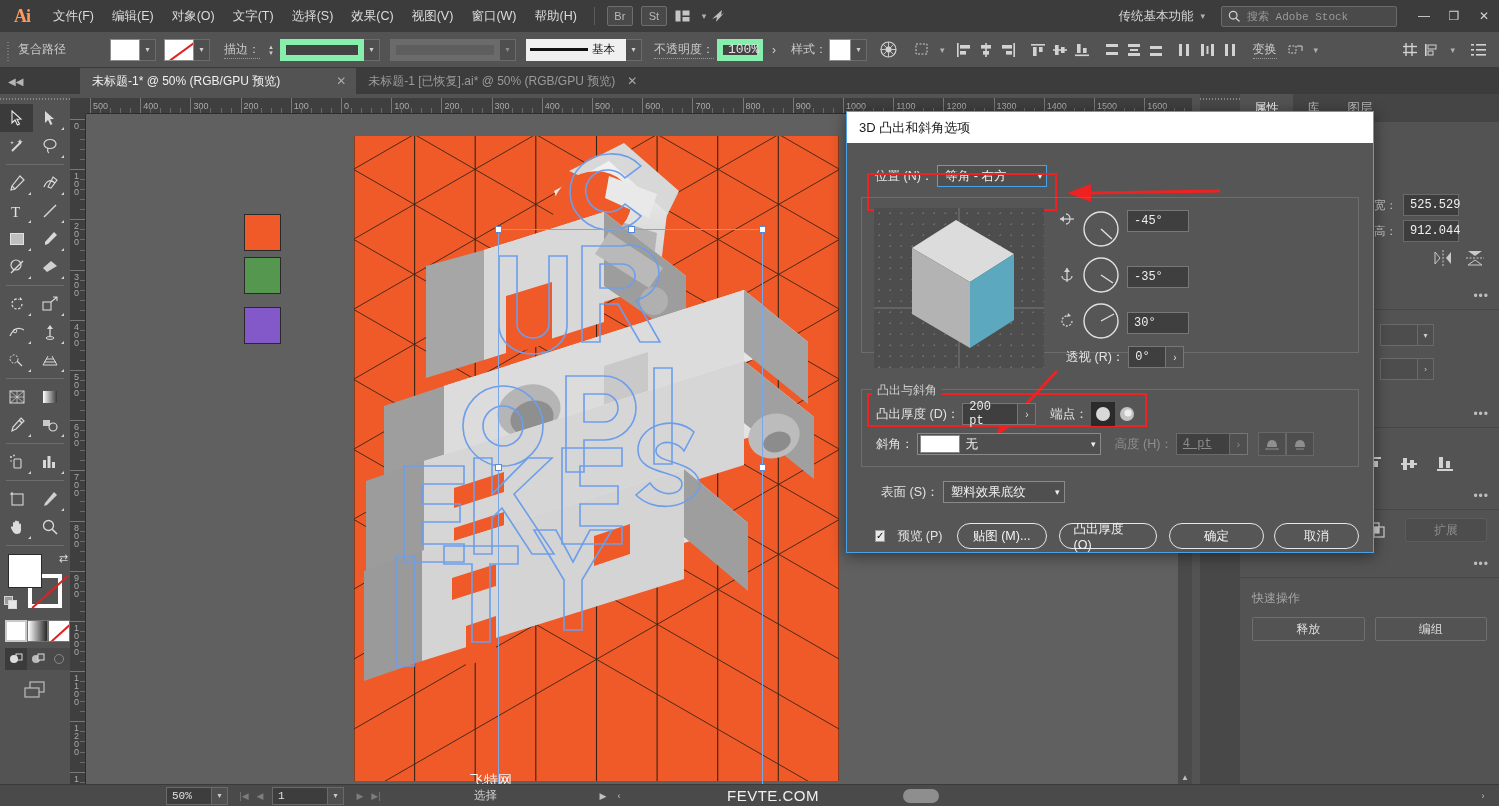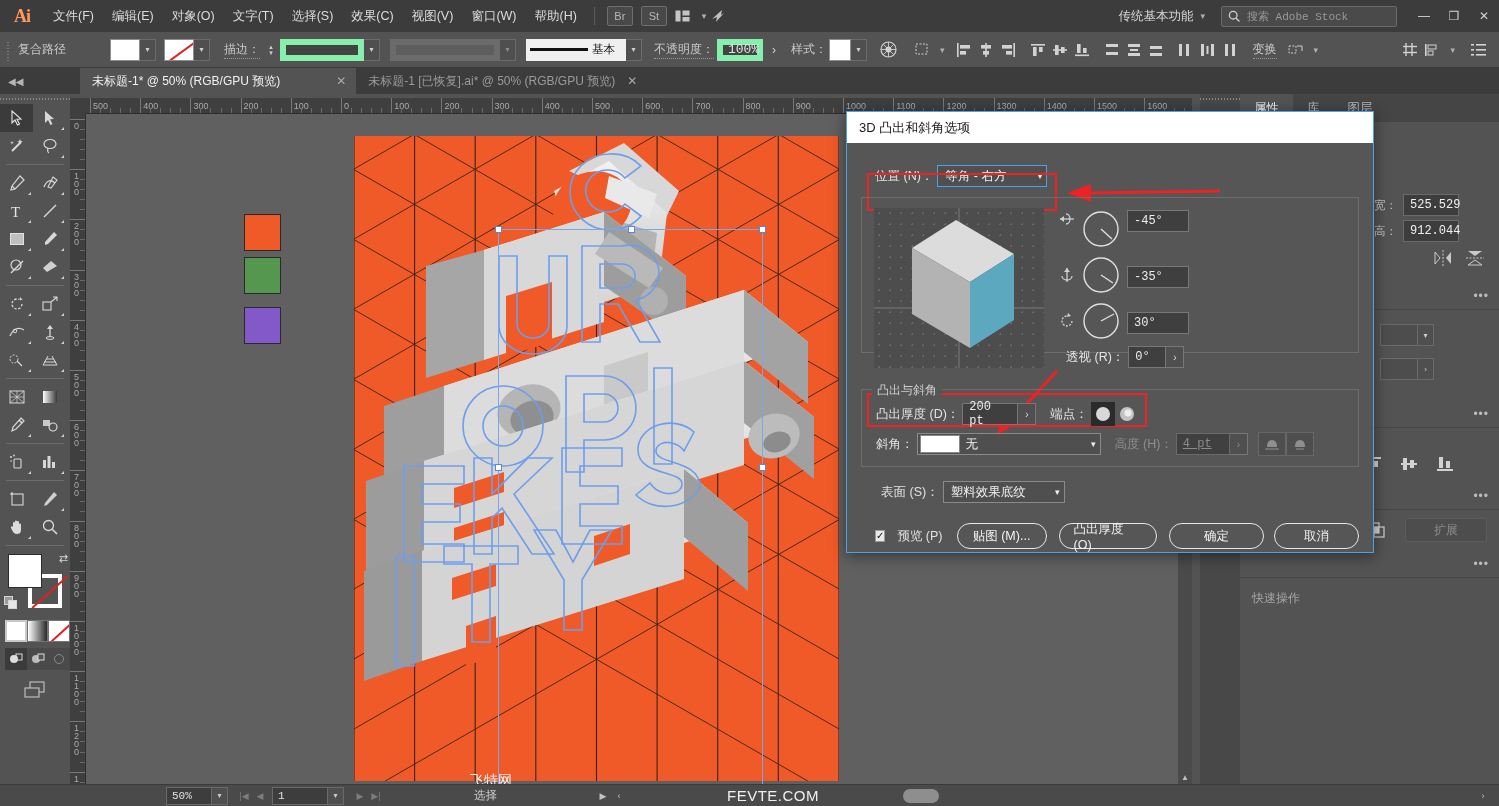--- a/index.html
+++ b/index.html
@@ -1189,20 +1189,24 @@
                 <rect x="6" y="5" width="10" height="10" fill="#d2d2d2"></rect>
                 <rect x="6" y="5" width="5" height="6" fill="#535353"></rect>
               </svg></span>
         </div>
         <div style="position:absolute;right:12px;top:8px;width:82px;height:24px" class="rp-btn dis">扩展</div>
         <div class="dots">•••</div>
       </div>
 
       <div class="rp-section" style="border-bottom:none;padding-top:12px">
         <div style="color:#a6a6a6;font-size:12px;margin-bottom:10px">快速操作</div>
+        <div style="display:flex;gap:10px">
+          <div class="rp-btn">释放</div>
+          <div class="rp-btn">编组</div>
+        </div>
       </div>
     </div>
   </div>
 
   <div class="dialog">
     <div class="dlg-title">3D 凸出和斜角选项</div>
     <div class="dlg-body">
 
       <div class="redbox" style="left:20px;top:30px;width:190px;height:38px"></div>
 

